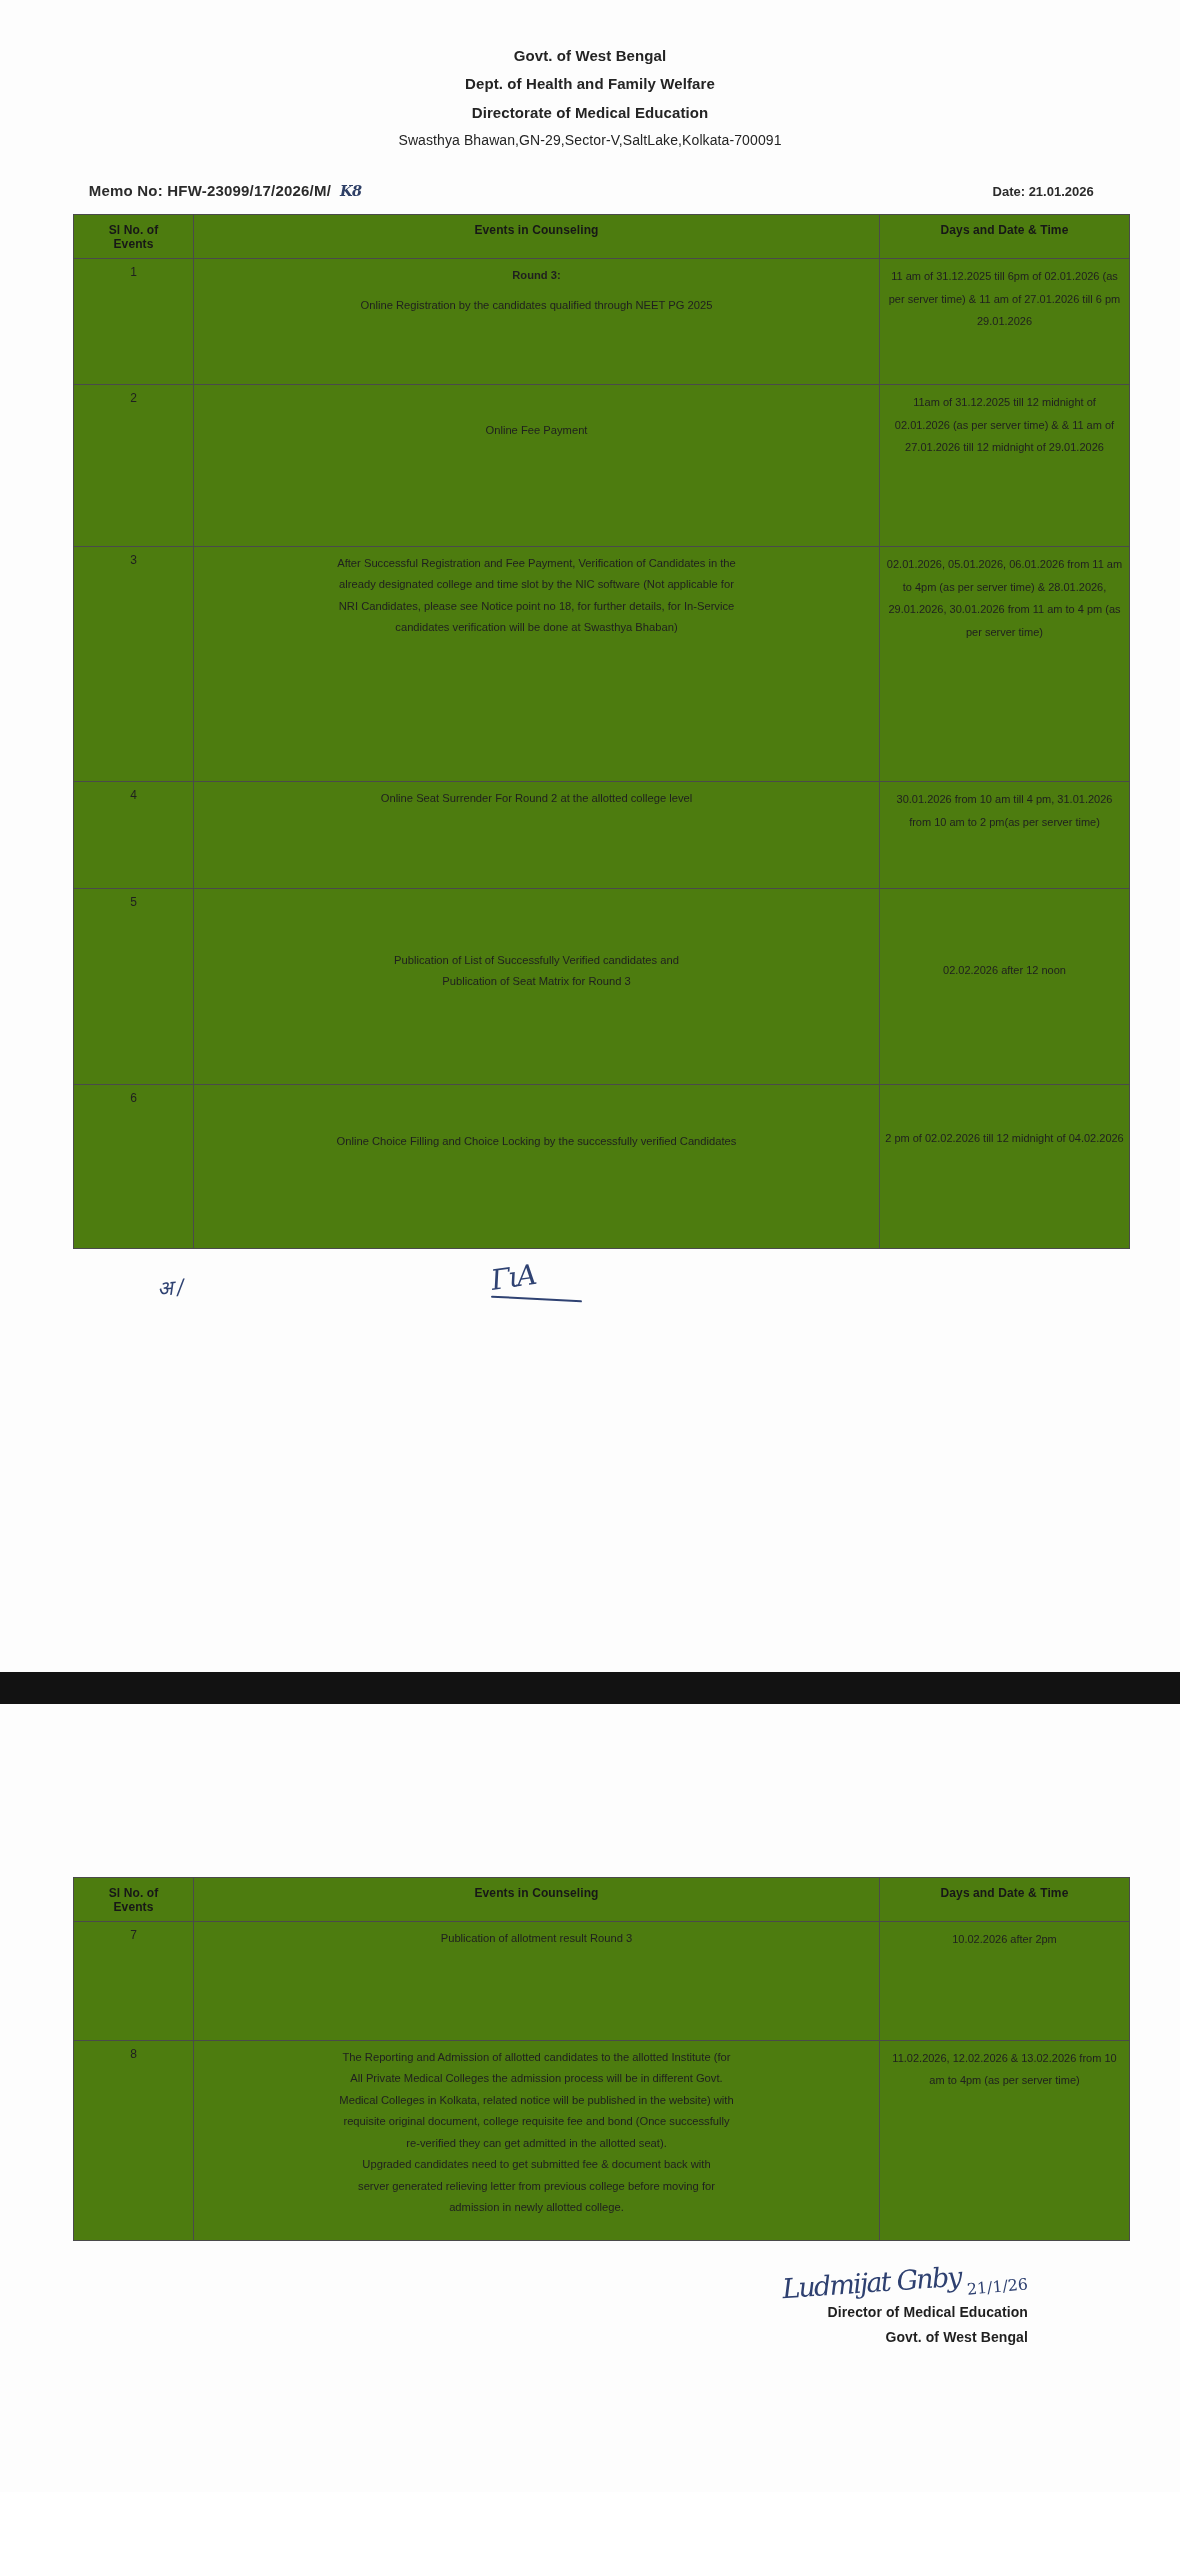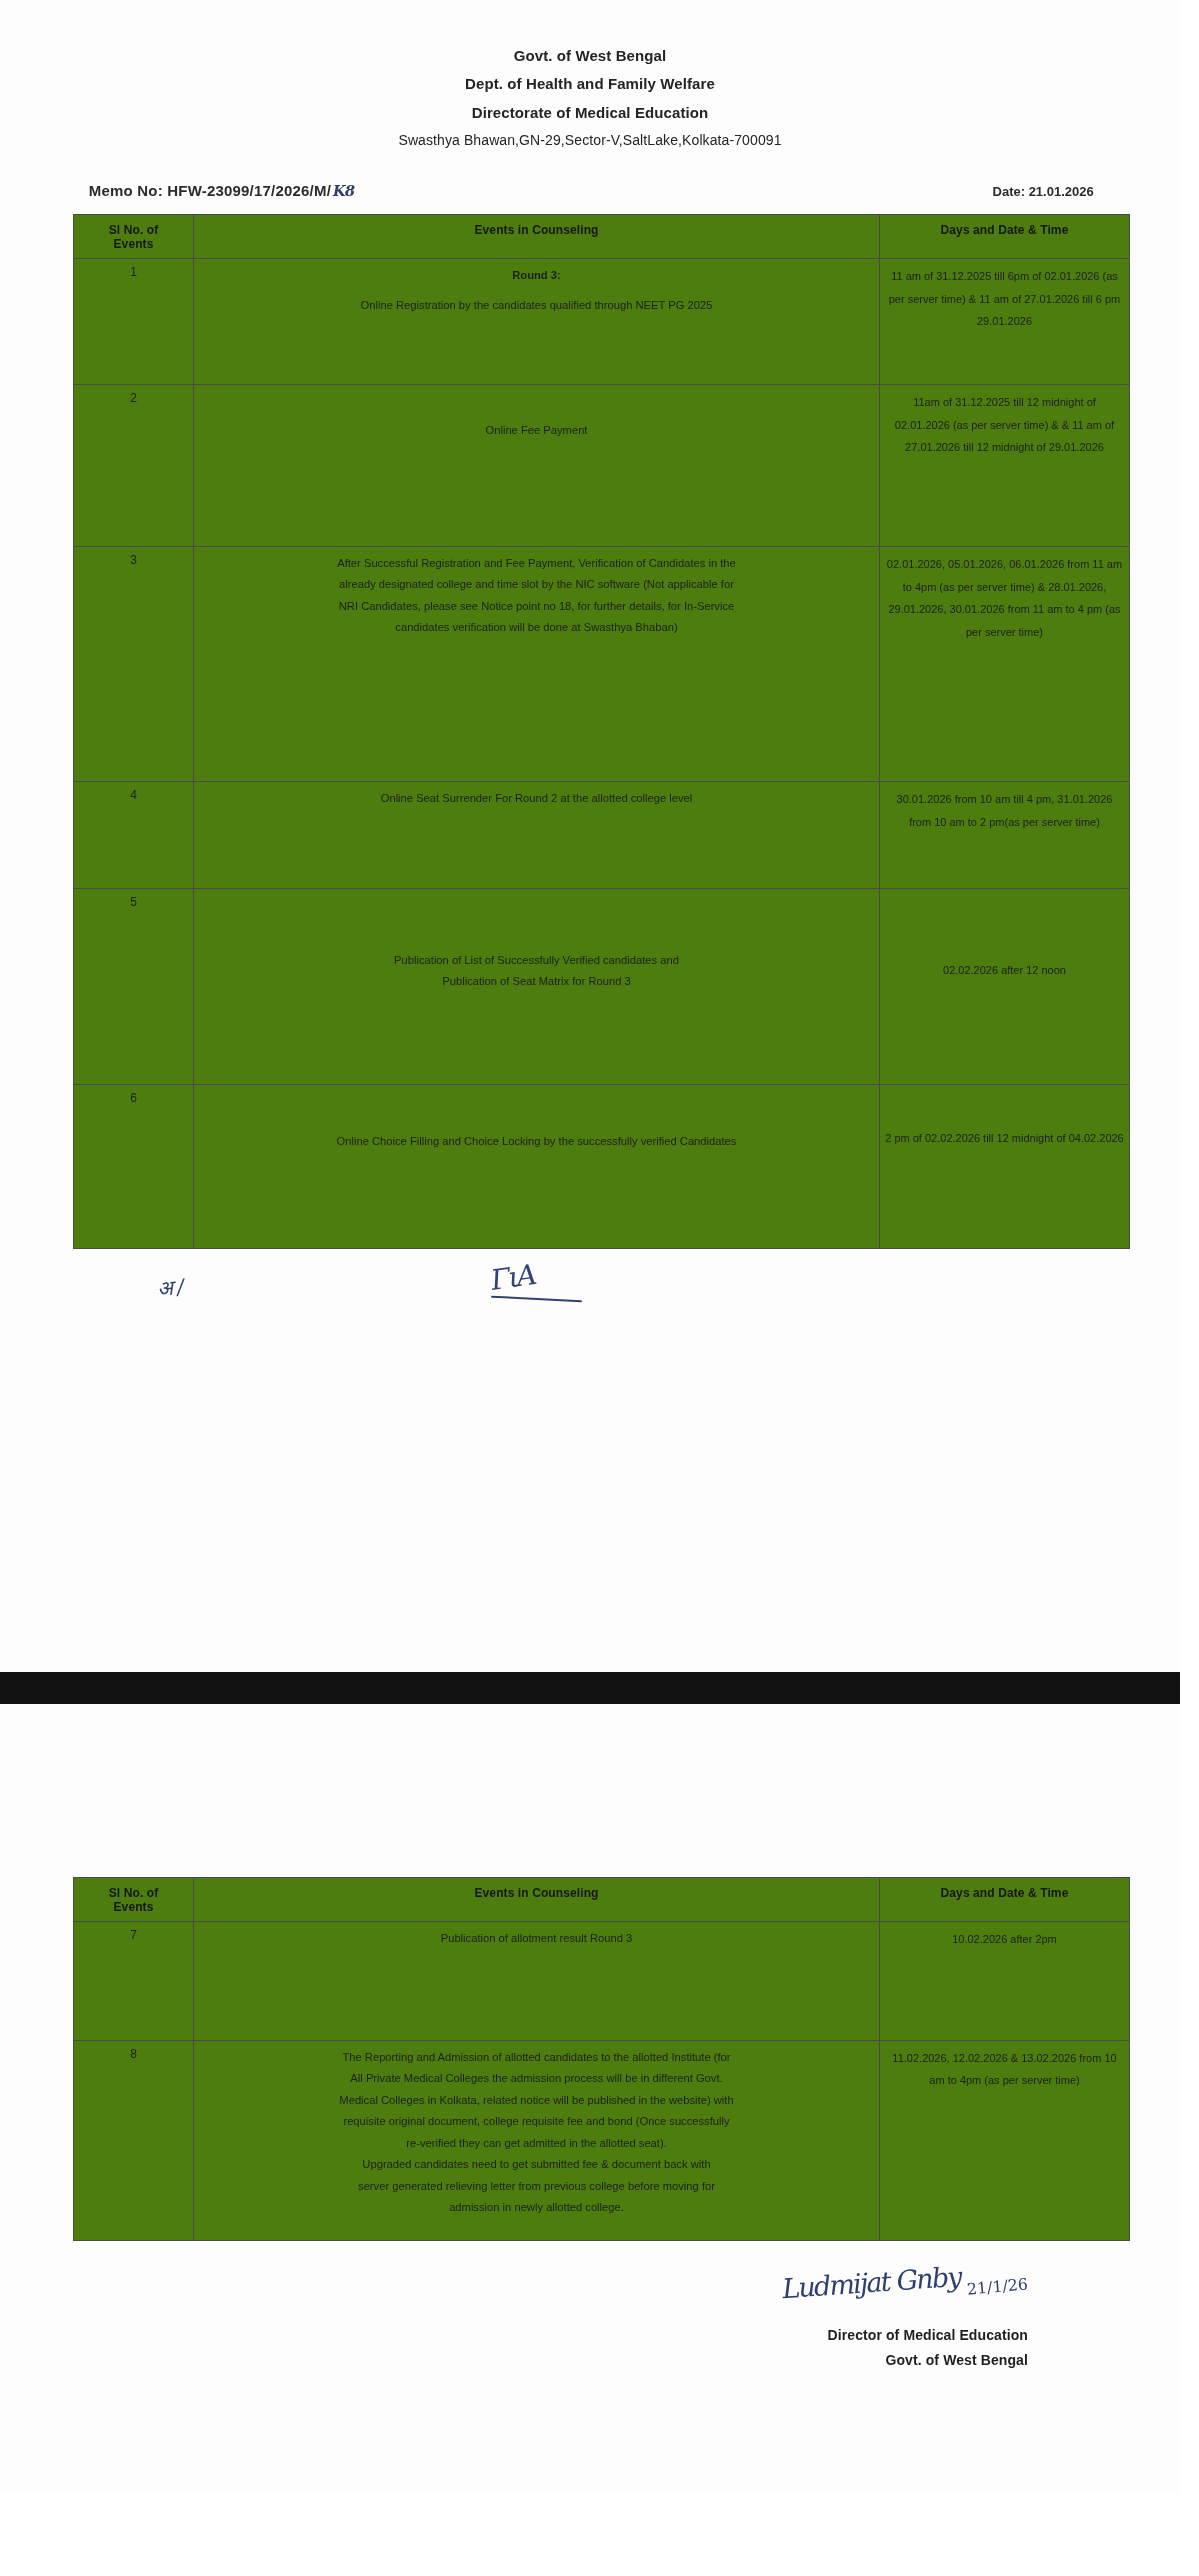--- a/index.html
+++ b/index.html
@@ -55,21 +55,21 @@
     color: #2b2b2b;
     position: relative;
     white-space: nowrap;
   }
   .memo-hand {
     font-family: "DejaVu Serif", serif;
     color: #2e3f66;
     font-size: 14.5px;
     font-style: italic;
     letter-spacing: -0.6px;
-    margin-left: 2px;
+    margin-left: 9px;
   }
   .memo-date {
     font-size: 13px;
     font-weight: bold;
     color: #2b2b2b;
     white-space: nowrap;
   }
 
   .doc-title {
     text-align: center;
@@ -213,21 +213,21 @@
     margin-right: 18px;
   }
   .sign-date-ink {
     color: #2e4070;
     font-family: "DejaVu Serif", serif;
     font-size: 15.8px;
     display: inline-block;
     transform: rotate(-5deg);
     margin-left: -12px;
   }
-  .sign-lines { margin-top: 27px; }
+  .sign-lines { margin-top: 4px; }
   .sign-lines div {
     font-size: 14px;
     font-weight: bold;
     line-height: 1.78;
     color: #1f1f1f;
     letter-spacing: 0.1px;
   }
 
   .page-one::after {
     content: "";

